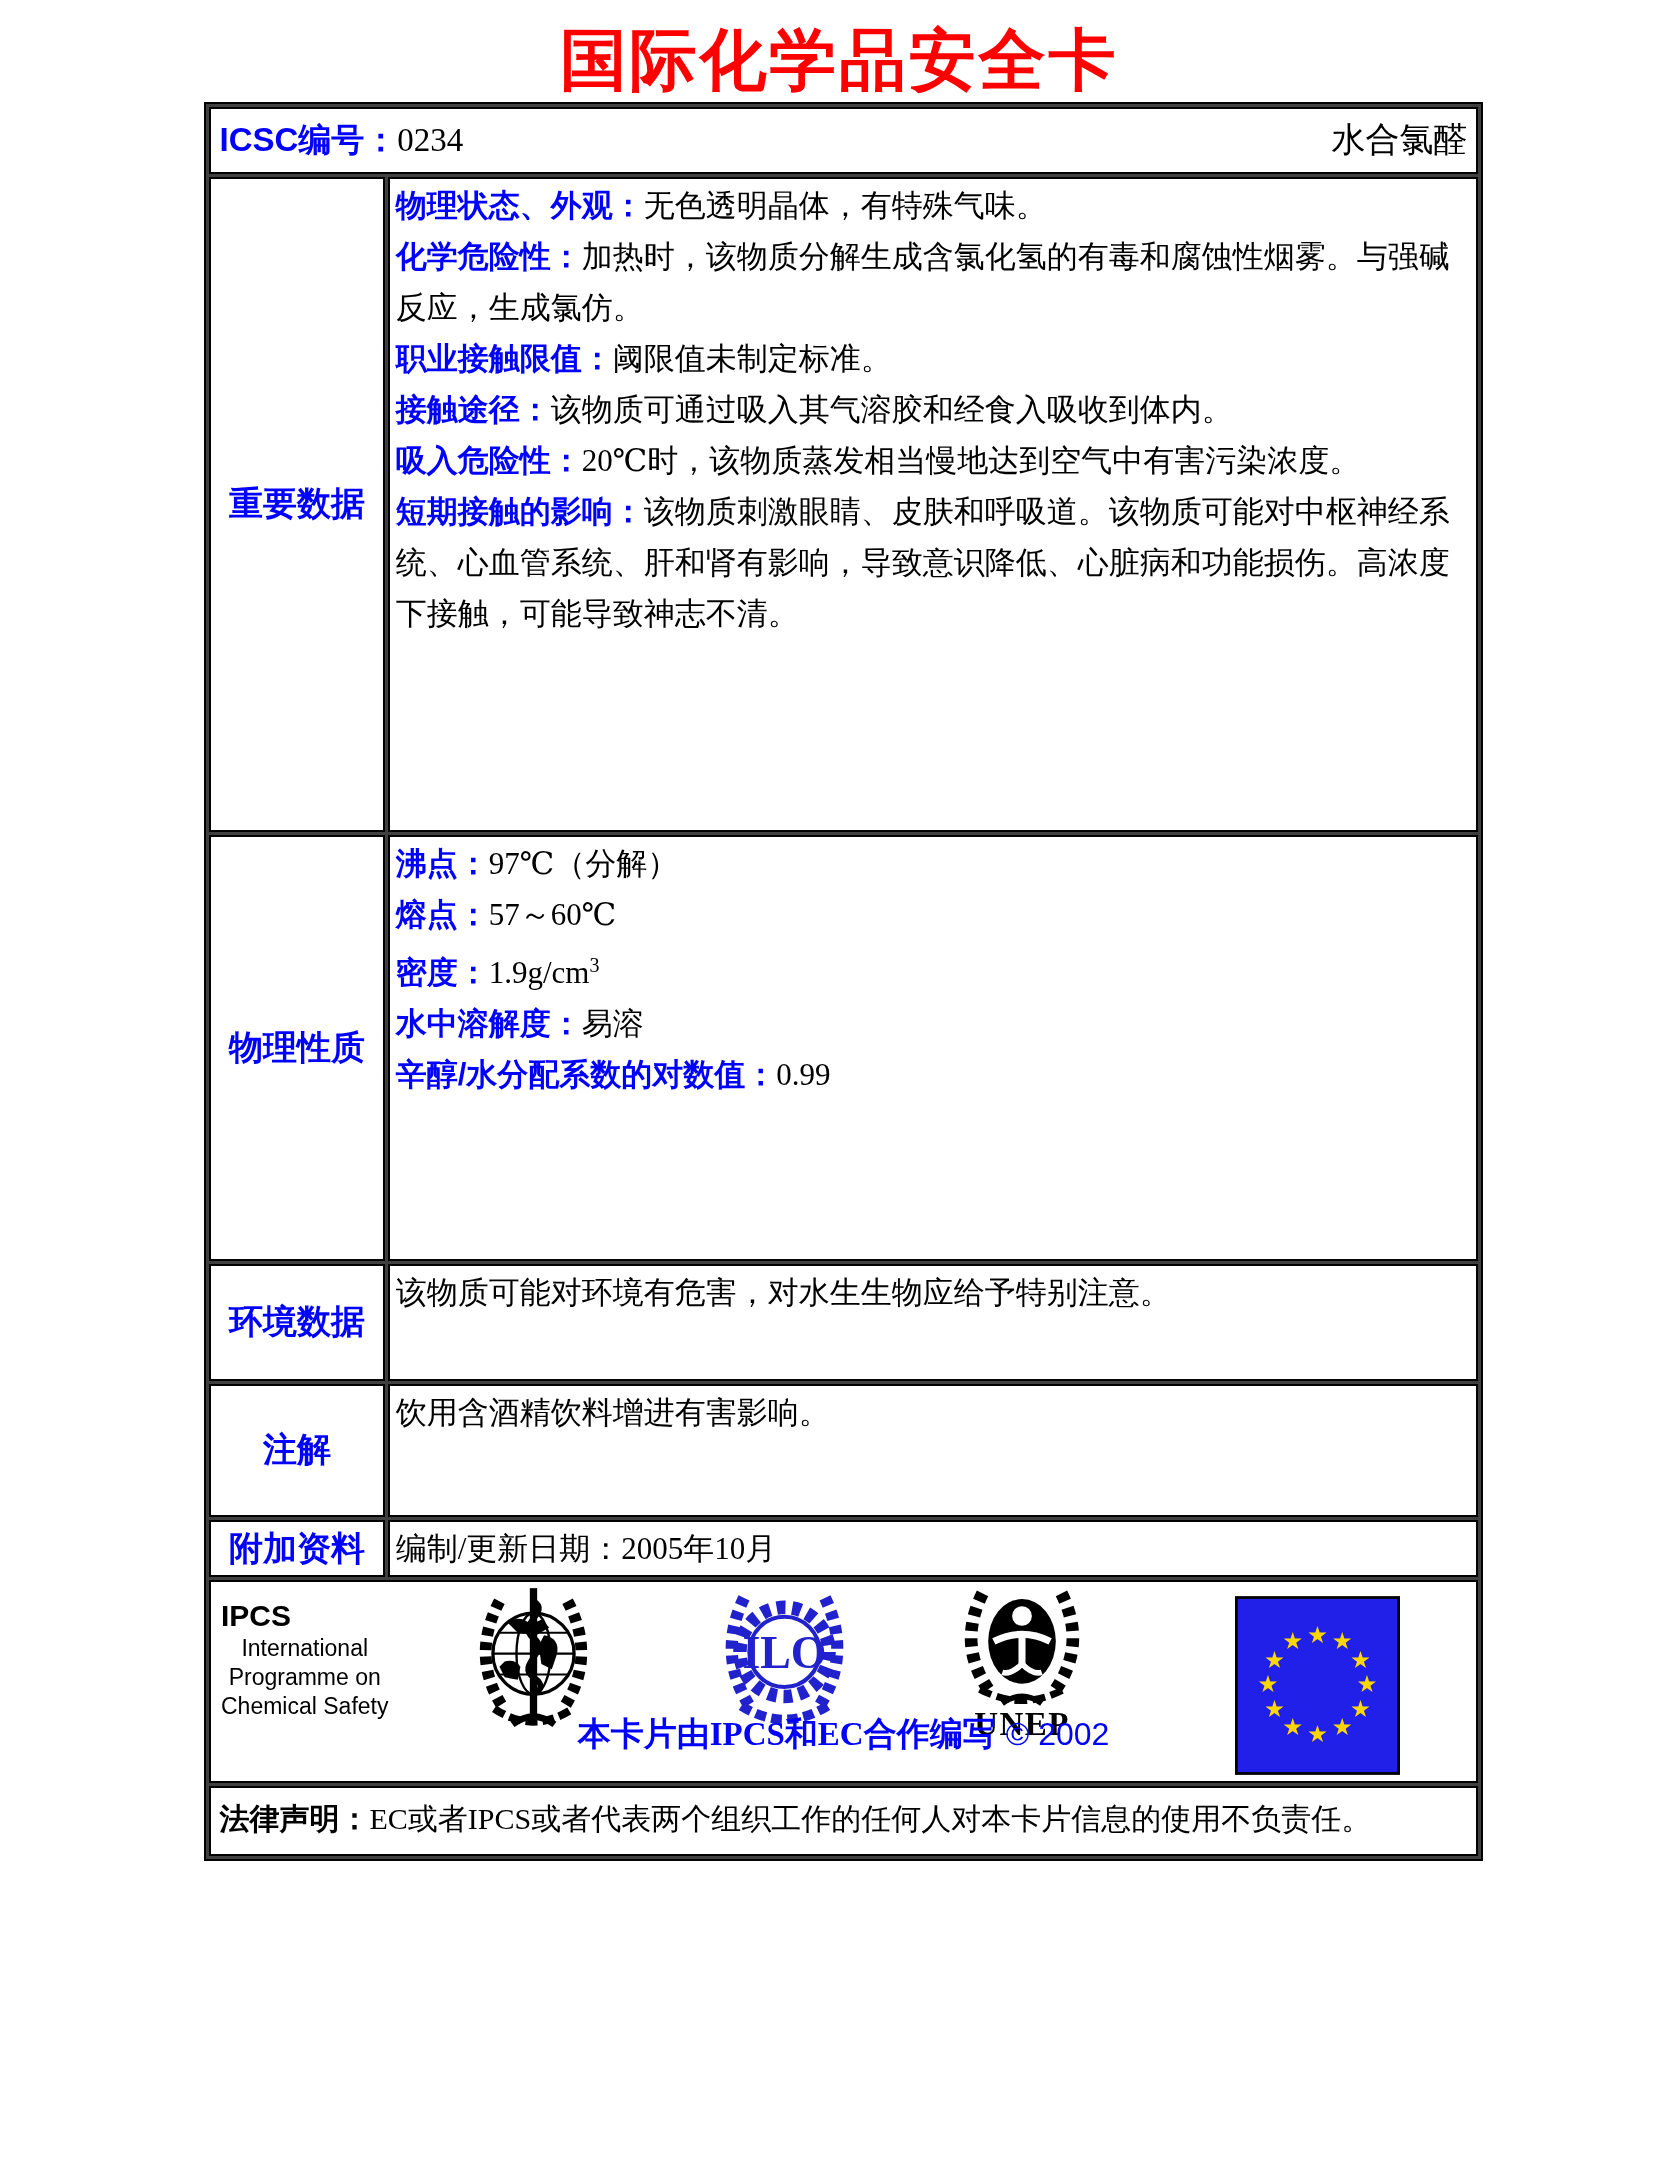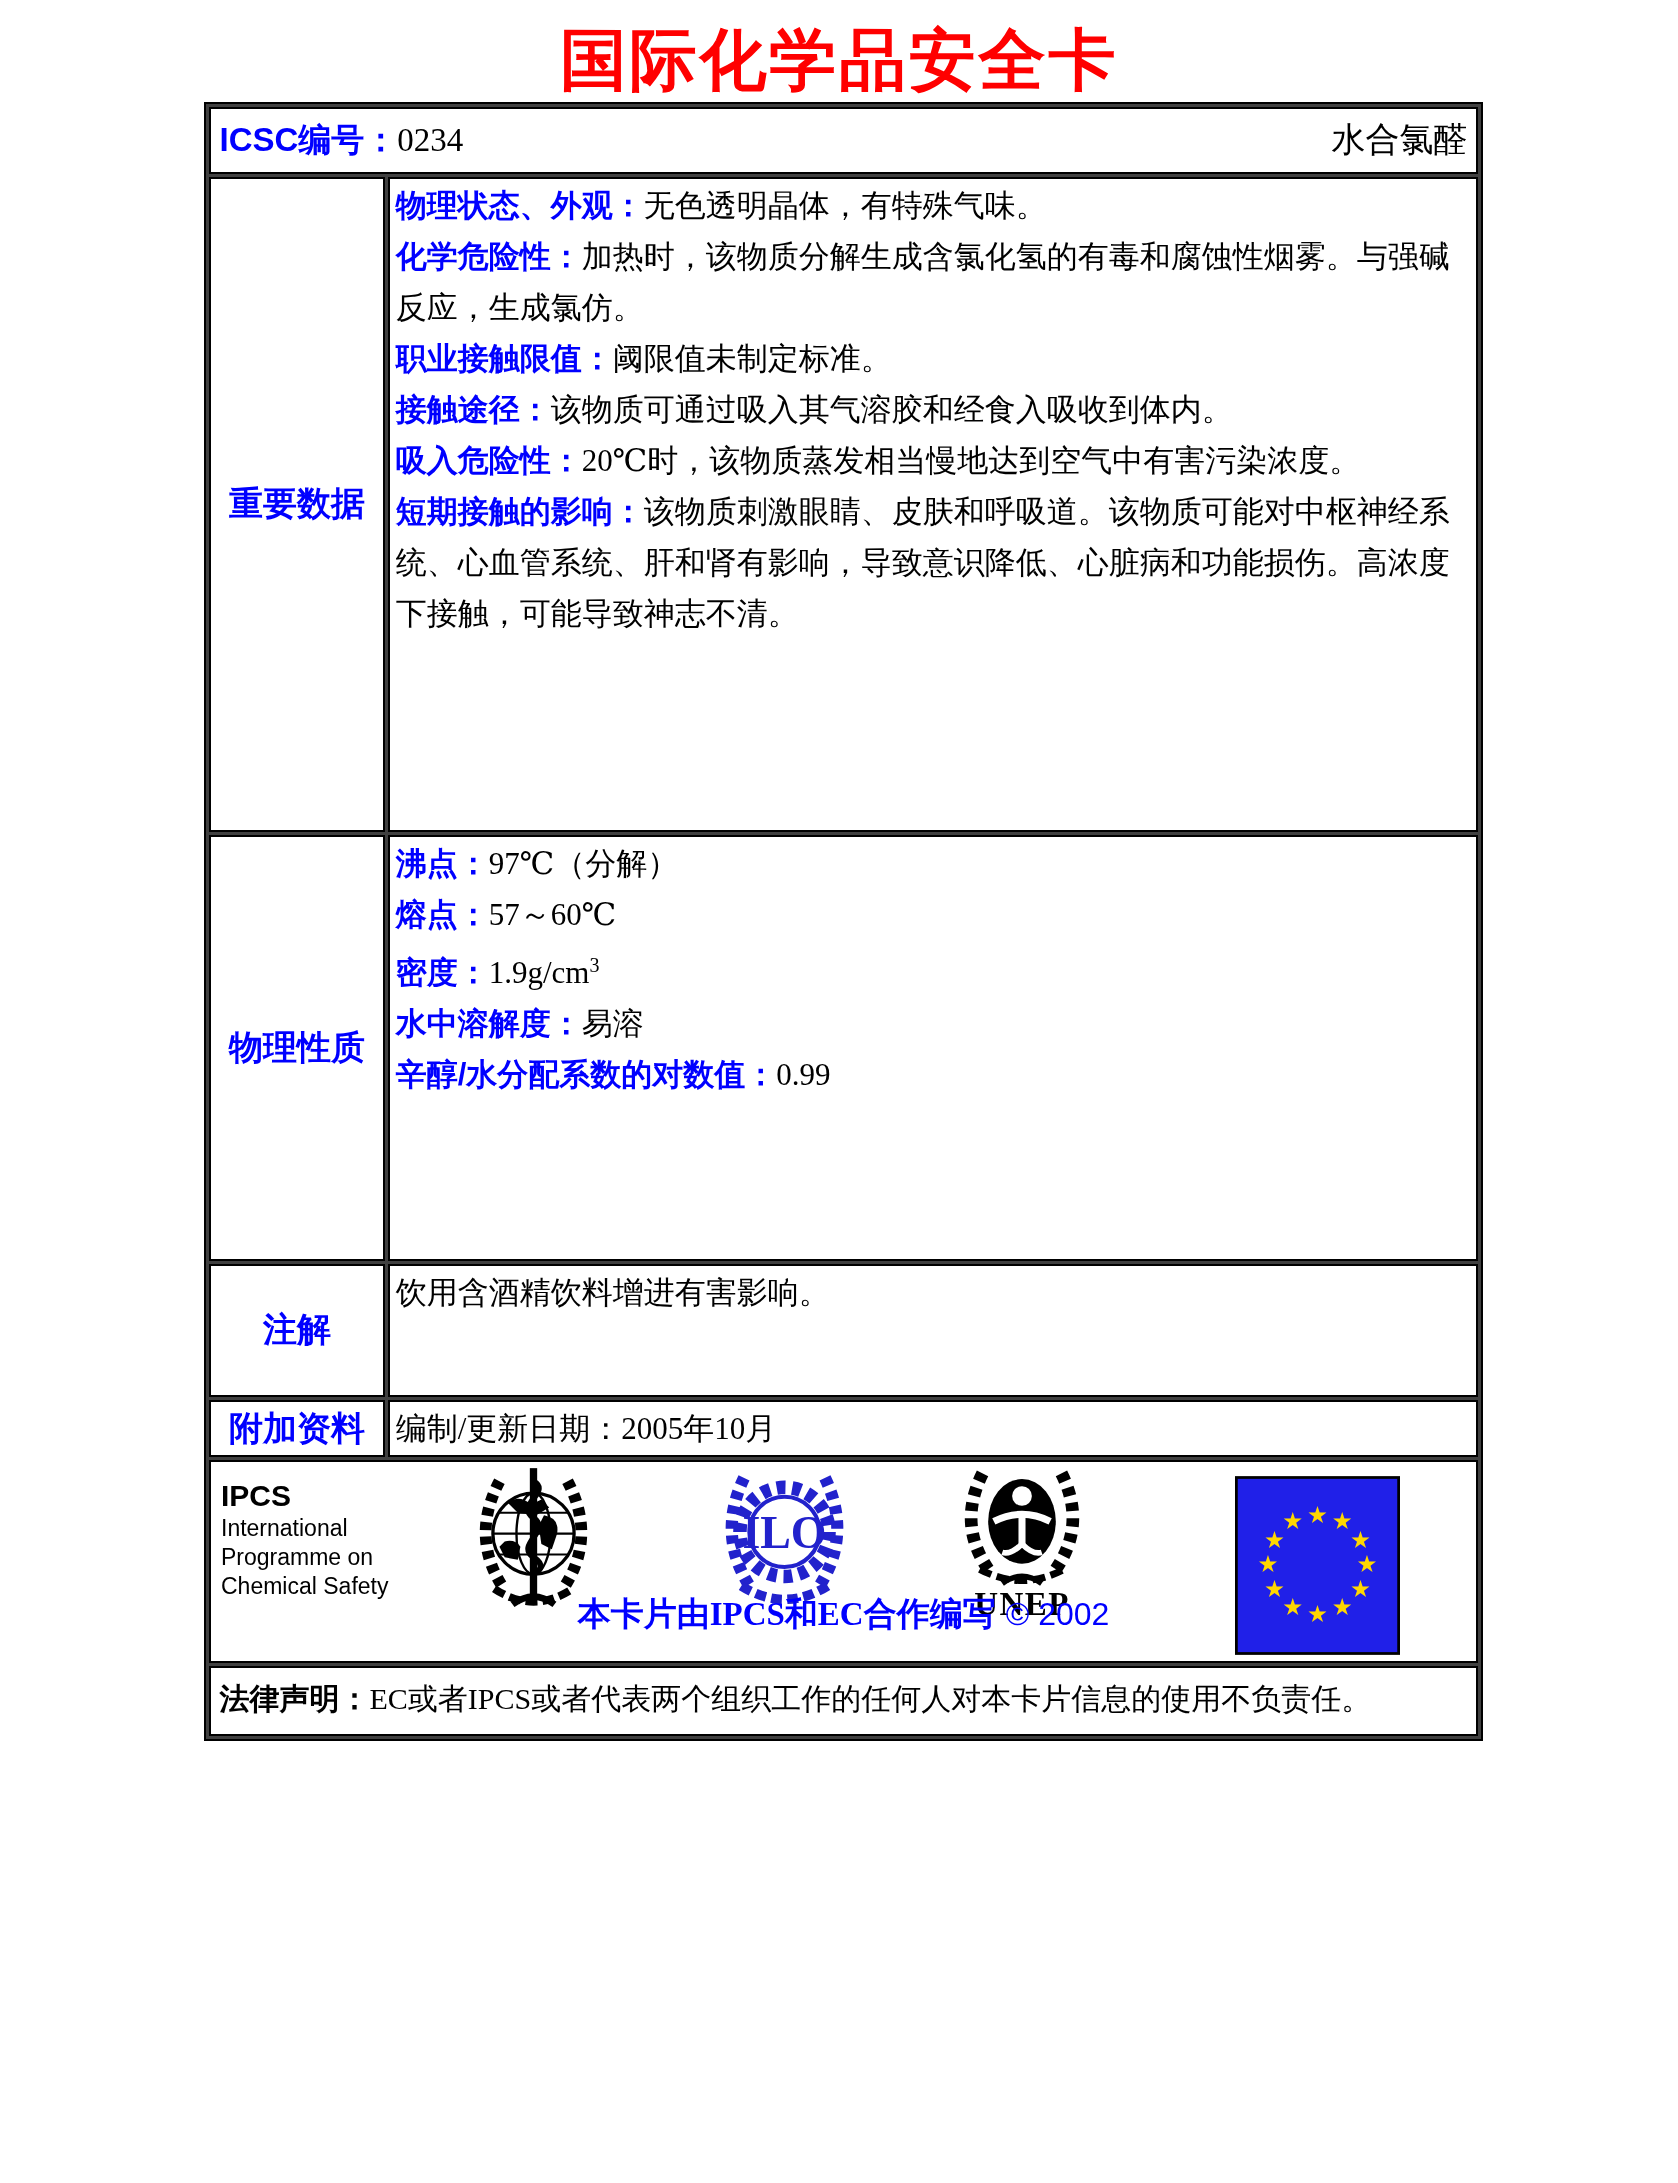--- a/index.html
+++ b/index.html
@@ -79,21 +79,21 @@
   .icsc-number { color: #000; }
   .chem-name { font-size: 34px; color: #000; }
 
   
   td.footer-cell { position: relative; vertical-align: top; padding: 0; }
   .ipcs-block {
     position: absolute; left: 10px; top: 15.6px;
     font-family: "Liberation Sans", "DejaVu Sans", sans-serif;
   }
   .ipcs-title { font-size: 30px; font-weight: bold; line-height: 36px; }
-  .ipcs-line { font-size: 23px; line-height: 29px; }
+  .ipcs-line { font-size: 23px; line-height: 29px; text-align: center; }
   .logo { position: absolute; }
   .who-logo  { left: 257px; top: 4.3px; }
   .ilo-logo  { left: 506px; top: 4.3px; }
   .unep-logo { left: 740px; top: 2.8px; text-align: center; }
   .eu-flag   { left: 1024px; top: 14px; }
   .unep-text {
     font-family: "Liberation Serif", "DejaVu Serif", serif;
     font-weight: bold; font-size: 33px; line-height: 34px;
     letter-spacing: 1.4px; text-align: center; margin-top: -4.3px;
   }
@@ -148,20 +148,26 @@
     <td class="label-cell h-r3">物理性质</td>
     <td class="content-cell h-r3">
       <div><span class="field-key">沸点：</span><span class="field-val">97℃（分解）</span></div>
       <div><span class="field-key">熔点：</span><span class="field-val">57～60℃</span></div>
       <div><span class="field-key">密度：</span><span class="field-val">1.9g/cm</span><sup class="den-sup field-val">3</sup></div>
       <div><span class="field-key">水中溶解度：</span><span class="field-val">易溶</span></div>
       <div><span class="field-key">辛醇/水分配系数的对数值：</span><span class="field-val">0.99</span></div>
     </td>
   </tr>
 
+  <tr>
+    <td class="label-cell h-r4">环境数据</td>
+    <td class="content-cell h-r4">
+      <div><span class="field-val">该物质可能对环境有危害，对水生生物应给予特别注意。</span></div>
+    </td>
+  </tr>
 
   <tr>
     <td class="label-cell h-r5">注解</td>
     <td class="content-cell h-r5">
       <div><span class="field-val">饮用含酒精饮料增进有害影响。</span></div>
     </td>
   </tr>
 
   <tr>
     <td class="label-cell h-r6">附加资料</td>

